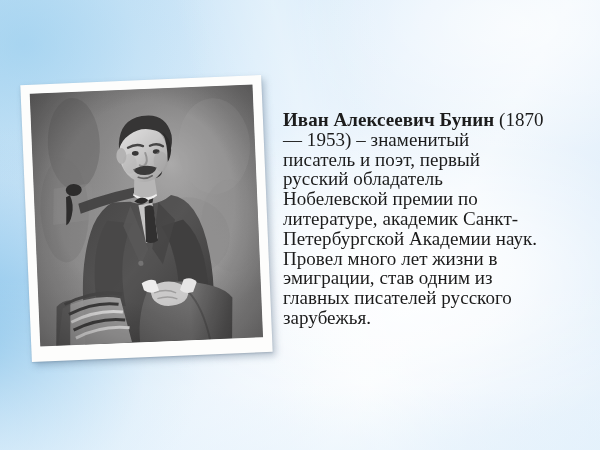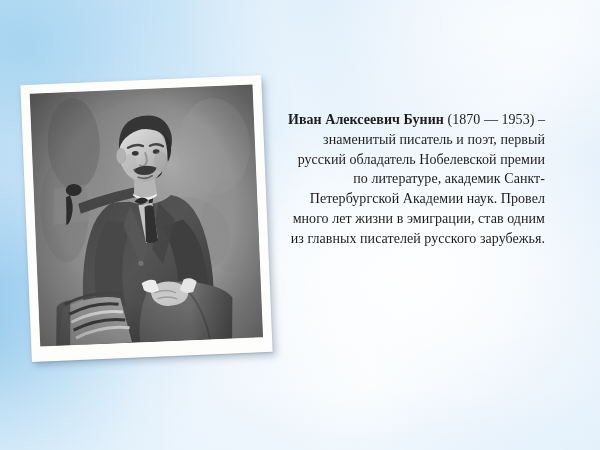--- a/index.html
+++ b/index.html
@@ -103,24 +103,24 @@
     width: 100%;
     height: 100%;
   }
 
   
   #bio-text {
     position: absolute;
     left: 283px;
     top: 110px;
     width: 262px;
-    font-size: 14px;
+    font-size: 19px;
     line-height: 19.8px;
     color: #1c1c1c;
-    text-align: right;
+    text-align: left;
     letter-spacing: 0.05px;
   }
   #bio-name {
     font-weight: bold;
   }
 </style>
 </head>
 <body>
 
 <div id="slide">

